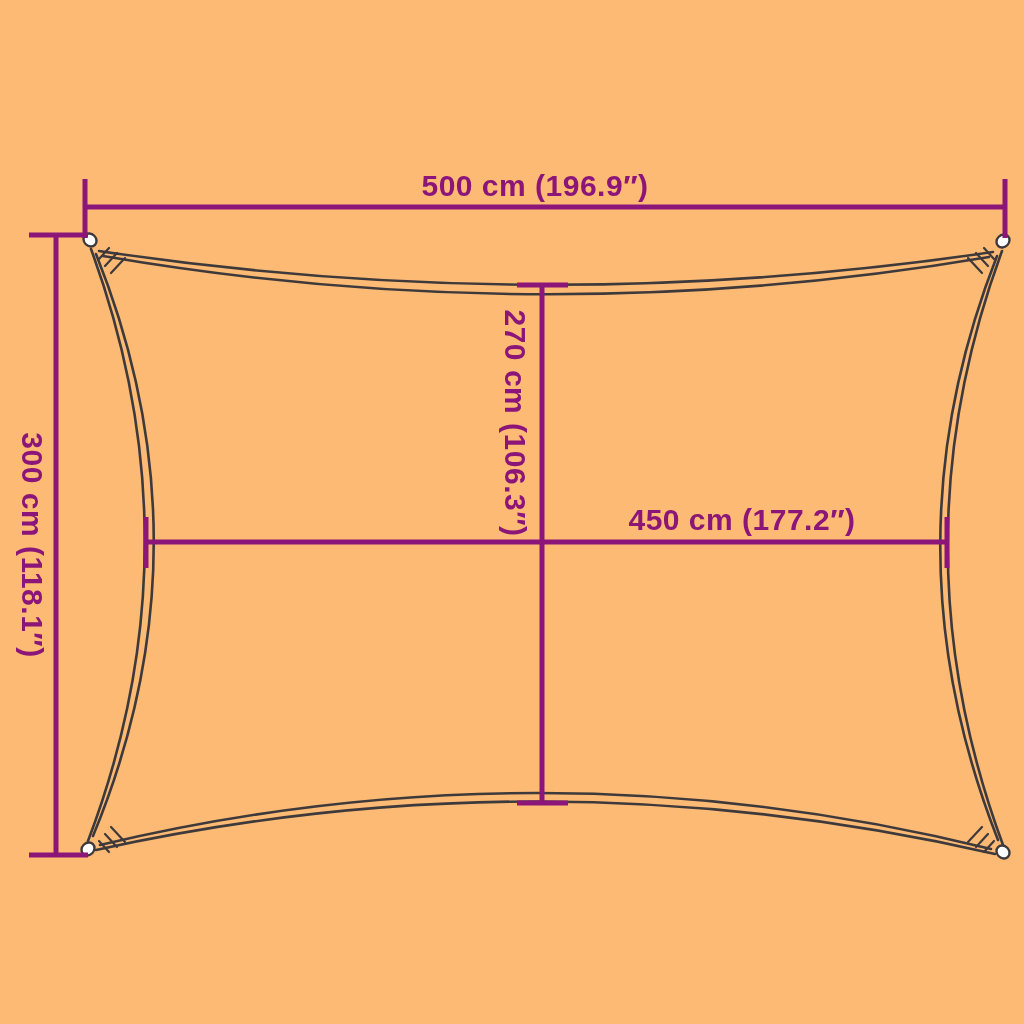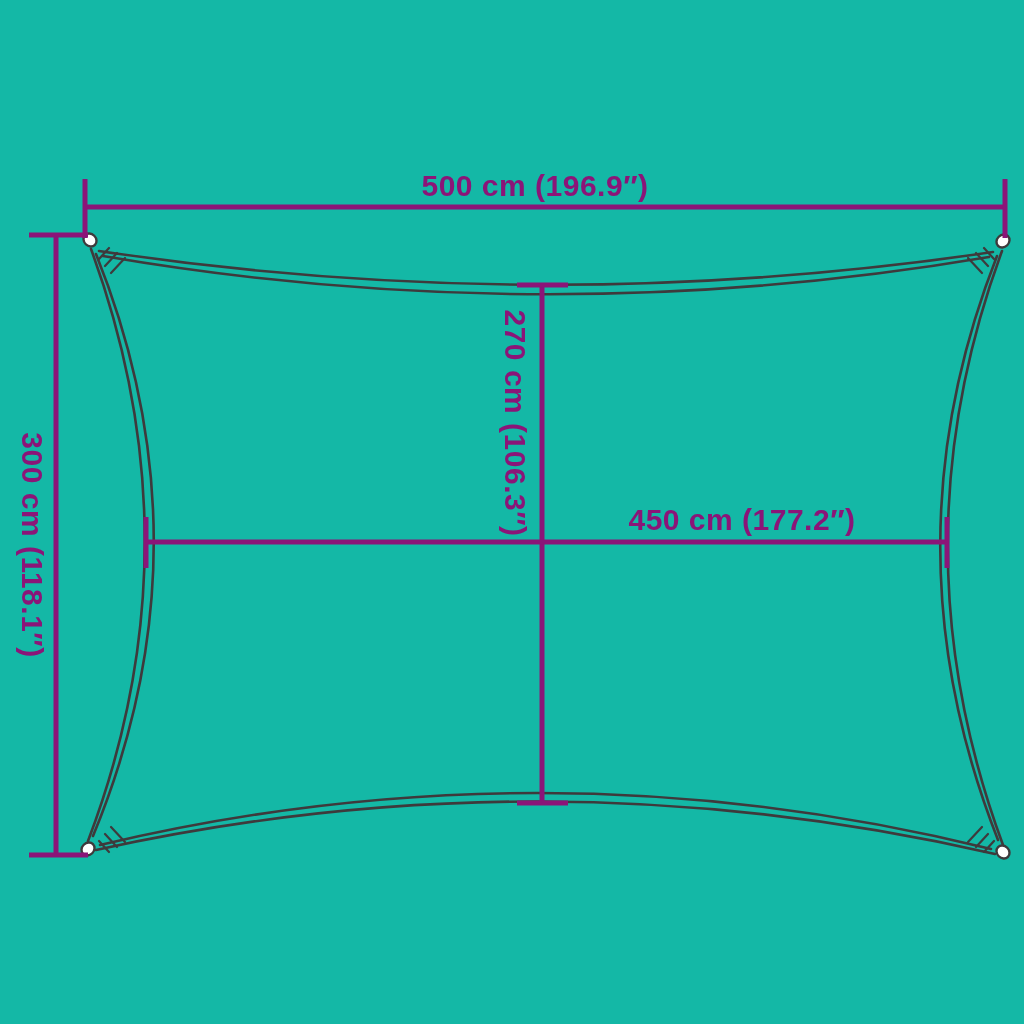--- a/index.html
+++ b/index.html
@@ -7,21 +7,21 @@
     padding: 0;
     background: #ffffff;
     width: 1024px;
     height: 1024px;
     overflow: hidden;
   }
   .stage {
     position: relative;
     width: 1024px;
     height: 1024px;
-    background: #14b8a6;
+    background: #fdba74;
   }
   svg { display: block; }
   .dim-label {
     font-family: "Liberation Sans", "DejaVu Sans", sans-serif;
     font-weight: 700;
     font-size: 30px;
     letter-spacing: 0.5px;
   }
   .sail-stroke { fill: none; stroke-linecap: round; }
 </style>

